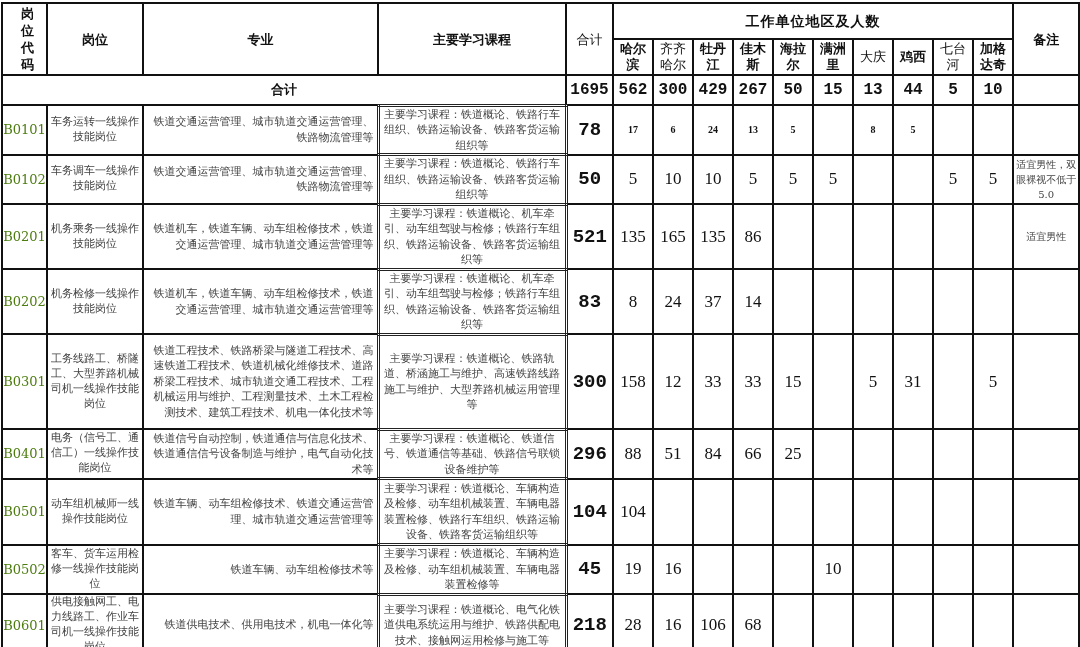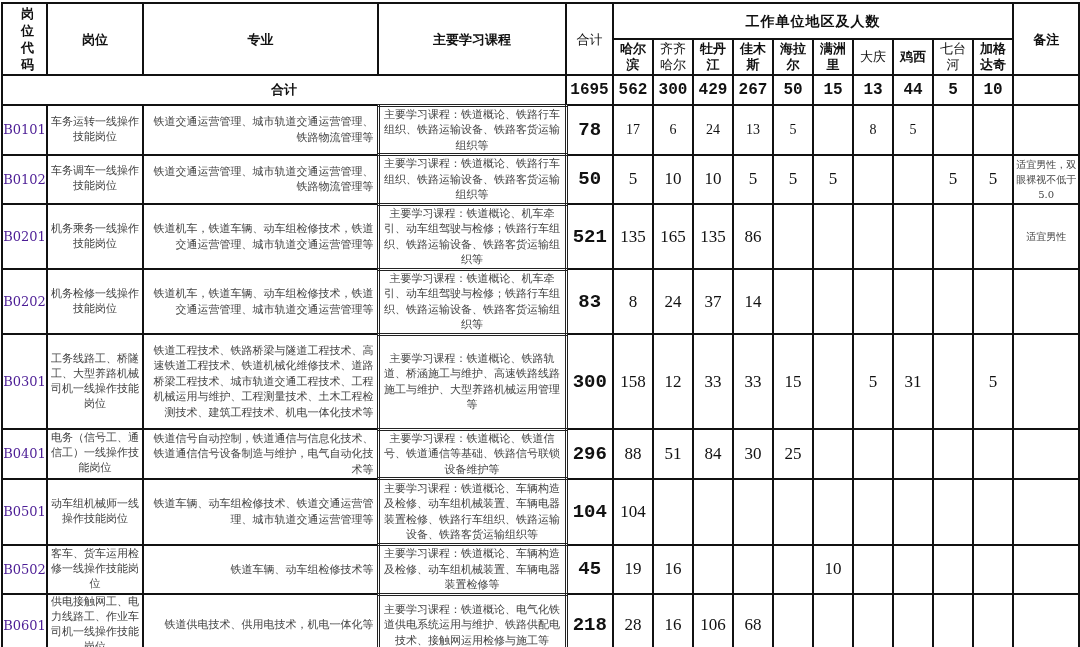--- a/index.html
+++ b/index.html
@@ -1,27 +1,27 @@
 <!DOCTYPE html>
 <html><head>
 <meta charset="utf-8">
 <style>
   html, body { margin: 0; padding: 0; background: #ffffff; }
   body { width: 1080px; height: 647px; overflow: hidden; position: relative;
          font-family: "DejaVu Serif", "Liberation Serif", serif; color: #111; }
   table { position: absolute; left: 1px; top: 2px; border-collapse: collapse; table-layout: fixed; width: 1077px; }
   td, th { border: 2px solid #111; padding: 0; text-align: center; vertical-align: middle; overflow: hidden; }
   th { font-weight: bold; font-family: "DejaVu Sans", "Liberation Sans", sans-serif; font-size: 13px; line-height: 17px; }
-  .code { font-size: 13px; color: #4c1d95; letter-spacing: 0; margin-top: 16px; }
+  .code { font-size: 13px; color: #4d7c0f; letter-spacing: 0; margin-top: 16px; }
   .post { font-size: 11px; line-height: 15px; color: #444; padding: 0 3px; font-family: Liberation Mono, monospace; }
   .major { font-size: 11px; line-height: 15.5px; color: #444; text-align: right; padding: 0 3px; }
   .course { font-size: 11px; line-height: 15.5px; color: #444; text-align: center; padding: 0 3px; border: 3px double #222; margin-top: 45px; }
   .sum { font-weight: bold; font-size: 19px; font-family: Liberation Mono, monospace; }
   .num { font-size: 17px; font-family: "Liberation Serif", serif; }
-  .num.b { font-weight: normal; font-size: 14px; }
+  .num.b { font-weight: bold; font-size: 10px; }
   .totalrow td { font-weight: bold; font-size: 16px; font-family: Liberation Mono, monospace; }
   .note { font-size: 10px; line-height: 15px; color: #444; padding: 0 1px; text-align: center; }
   .region { font-size: 13px; line-height: 16px; }
 </style>
 </head>
 <body>
 
 <table>
   <colgroup>
     <col style="width:45px">
@@ -172,21 +172,21 @@
       </tr>
       <tr style="height: 49px;">
         <td class="code">B0401</td>
         <td class="post">电务（信号工、通信工）一线操作技能岗位</td>
         <td class="major">铁道信号自动控制，铁道通信与信息化技术、铁道通信信号设备制造与维护，电气自动化技术等</td>
         <td class="course">主要学习课程：铁道概论、铁道信号、铁道通信等基础、铁路信号联锁设备维护等</td>
         <td class="sum">296</td>
         <td class="num">88</td>
         <td class="num">51</td>
         <td class="num">84</td>
-        <td class="num">30</td>
+        <td class="num">66</td>
         <td class="num">25</td>
         <td class="num"></td>
         <td class="num"></td>
         <td class="num"></td>
         <td class="num"></td>
         <td class="num"></td>
         <td class="note"></td>
       </tr>
       <tr style="height: 66px;">
         <td class="code">B0501</td>

